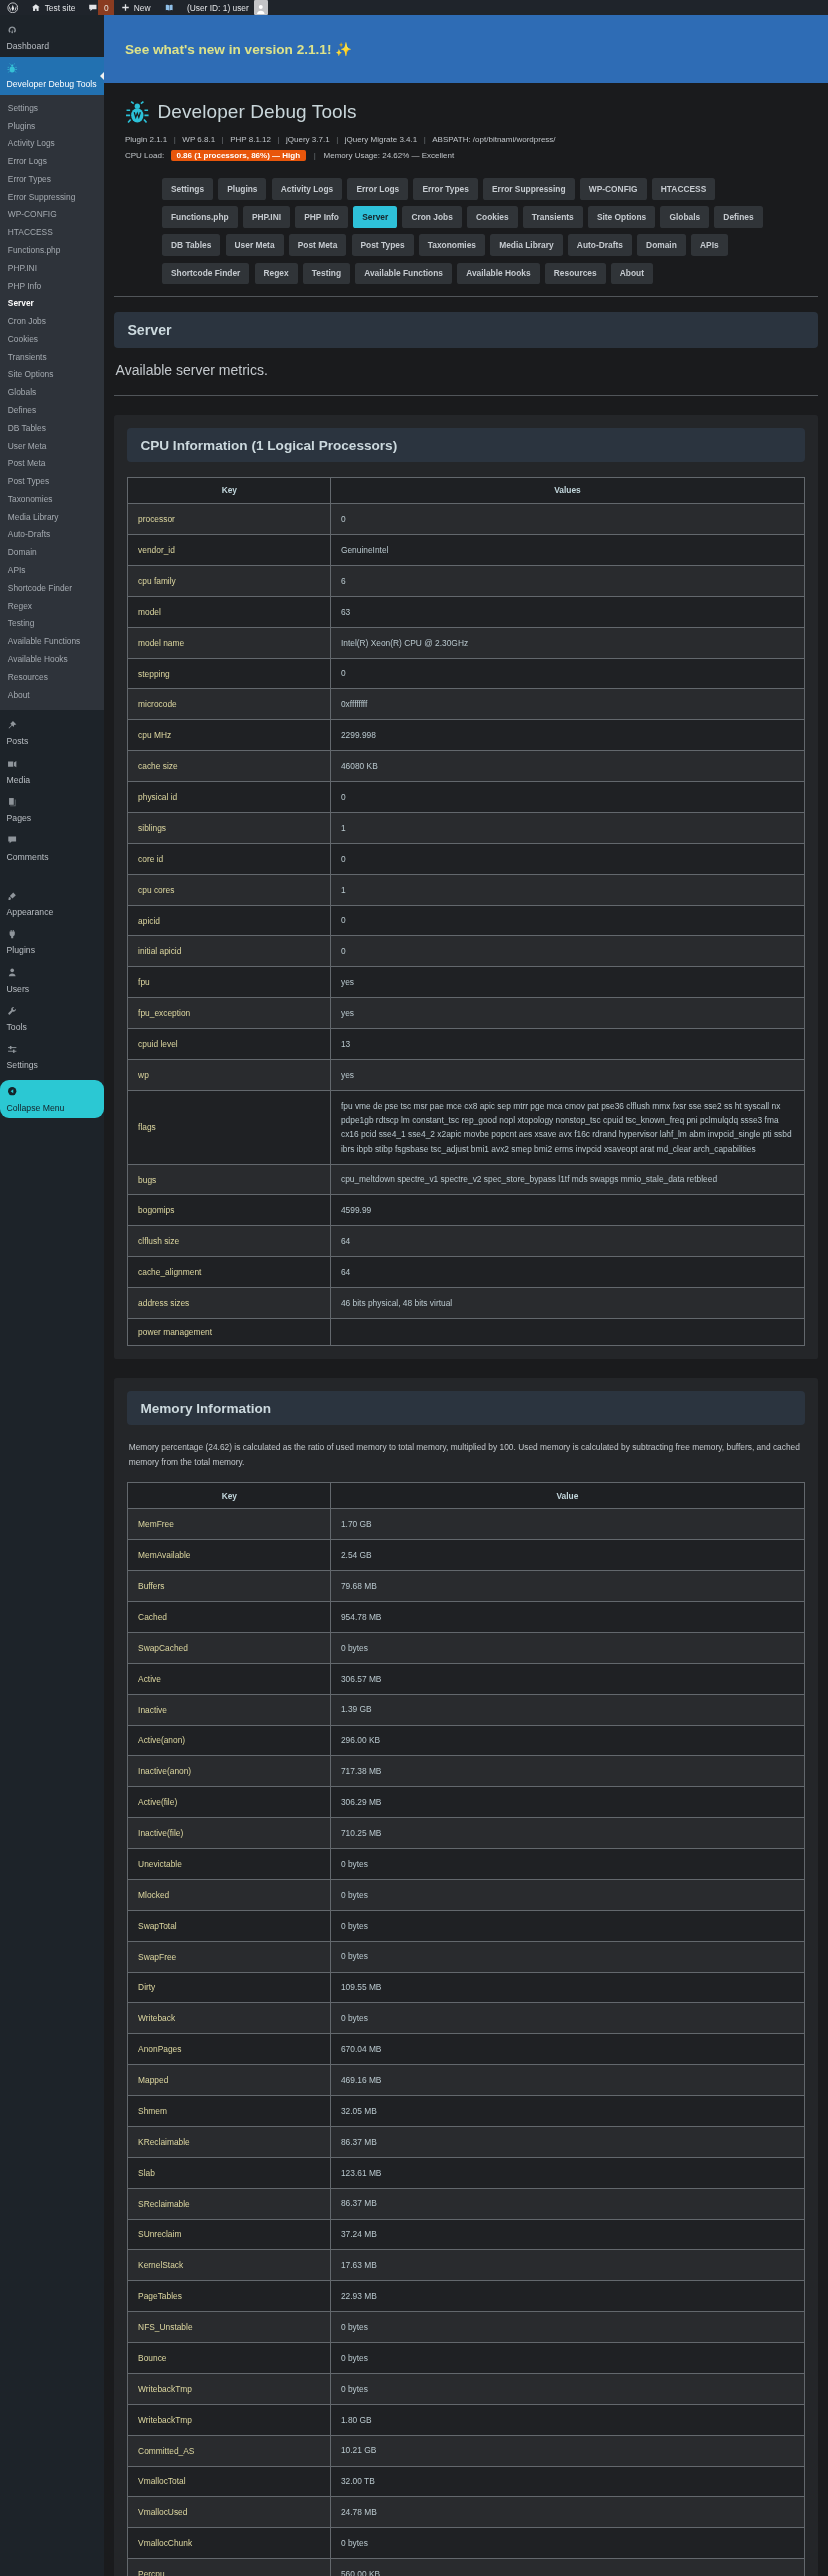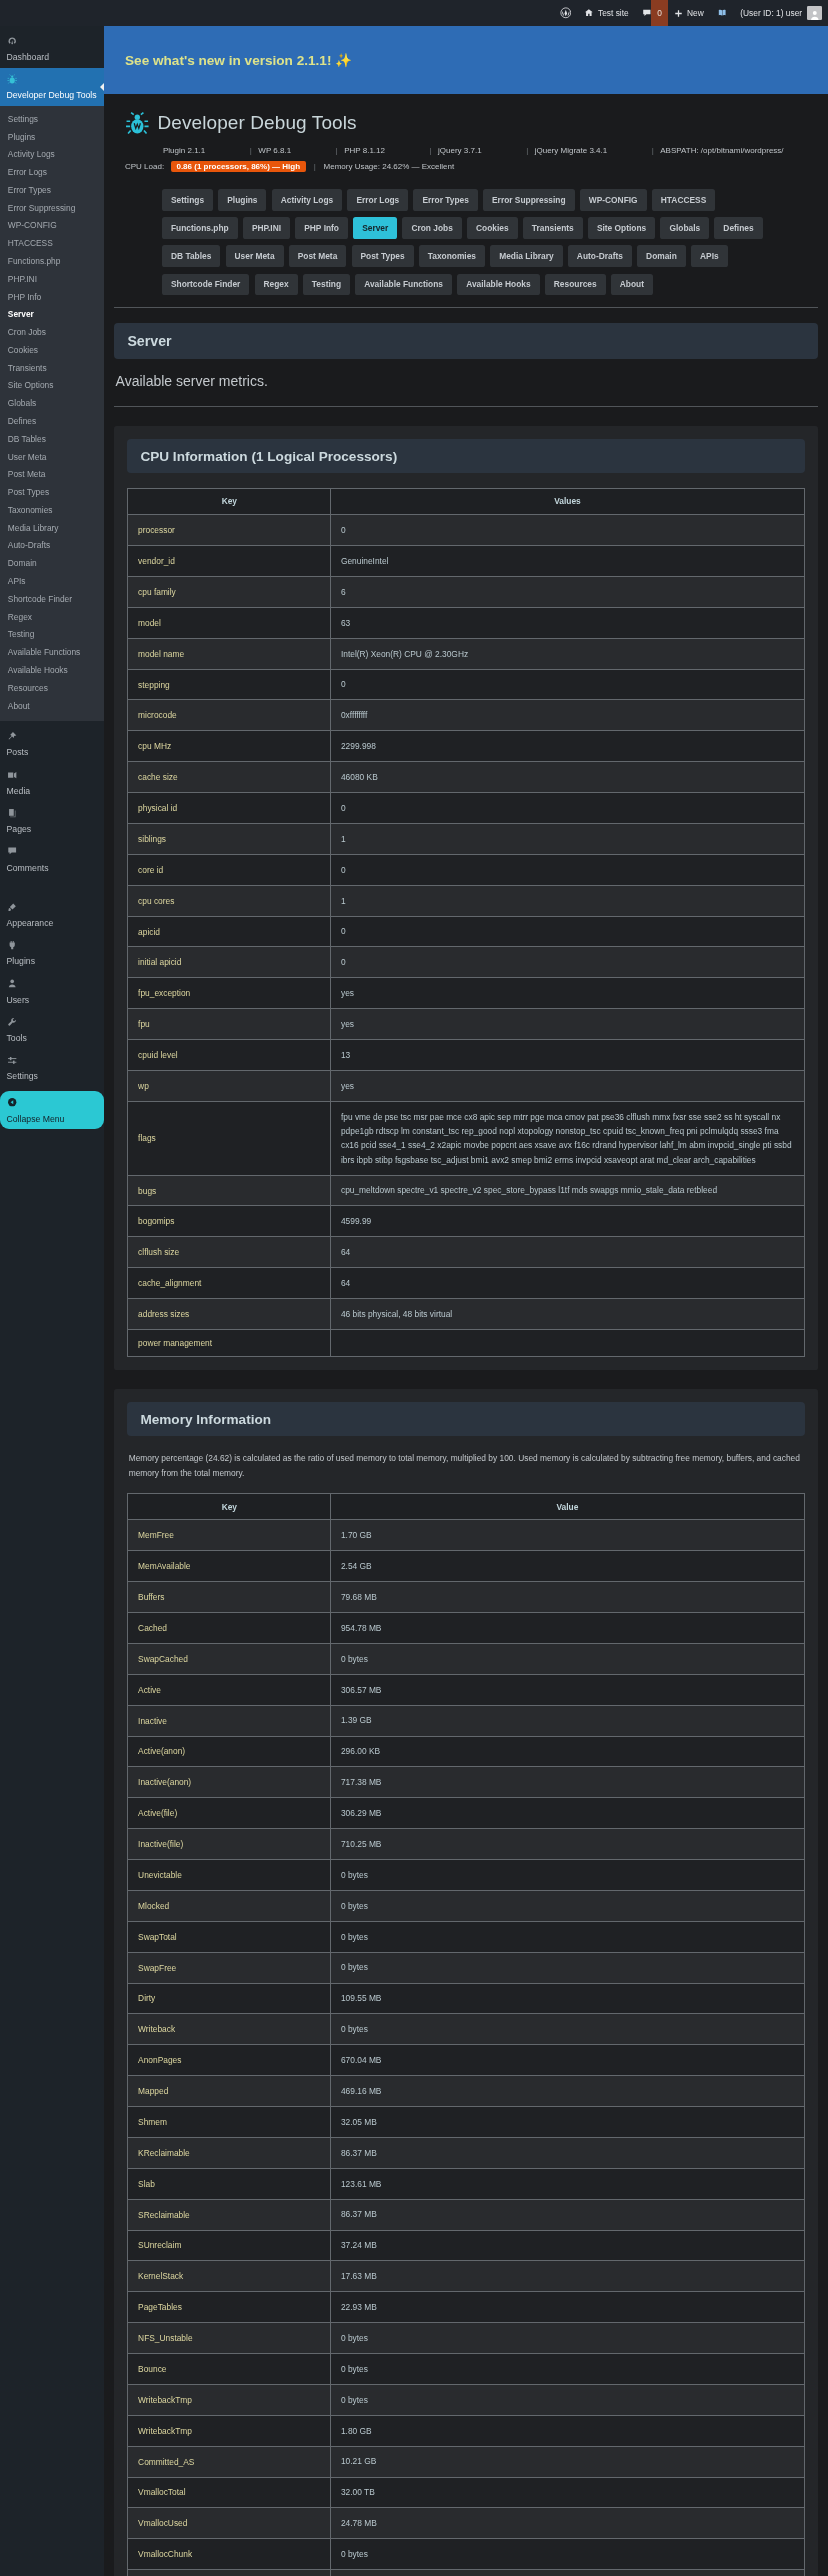--- a/index.html
+++ b/index.html
@@ -4,22 +4,22 @@
 <style>
   * { box-sizing: border-box; margin: 0; padding: 0; }
   body {
     width: 828px;
     font-family: "Liberation Sans", "DejaVu Sans", sans-serif;
     background: #1a1b1d;
     color: #c6cbcf;
   }
   
   .admin-bar {
-    height: 26px; background: #1f242b; color: #e2e4e7;
-    display: flex; align-items: center; justify-content: flex-end;
+    height: 15px; background: #1f242b; color: #e2e4e7;
+    display: flex; align-items: center; justify-content: flex-start;
     font-size: 8.4px; position: relative; z-index: 5;
   }
   .ab-left, .ab-right { display: flex; align-items: center; height: 100%; }
   .ab-item { display: flex; align-items: center; gap: 3.9px; padding: 0 6.5px; height: 100%; cursor: pointer; }
   .ab-item svg { display: block; }
   .ab-count { background: #8a3c21; color: #e8e2da; padding: 0.6px 5.8px; height: 100%; display: flex; align-items: center; }
   .ab-user { gap: 5.2px; }
   .avatar { width: 14.2px; height: 14.2px; background: #c3c4c7; border-radius: 1.3px; display: flex; align-items: flex-end; justify-content: center; overflow: hidden; }
   
   .frame { display: flex; align-items: stretch; }
@@ -45,21 +45,21 @@
   .content { flex: 1 1 auto; min-height: 2555px; display: flex; flex-direction: column; }
   .banner {
     display: block; background: #2e6cb5; color: #dee38a; text-decoration: none;
     font-size: 13.6px; font-weight: bold; padding: 26px 0 26px 21px; cursor: pointer;
   }
   .page-head { padding: 17px 18px 0 21px; }
   .title-row { display: flex; align-items: center; gap: 7.8px; }
   .title-row h1 { font-size: 19px; font-weight: normal; color: #c9d6da; letter-spacing: 0.1px; }
   .bug-big { color: #2bc1d8; }
   .meta { margin-top: 7.8px; font-size: 8px; color: #c0c5c9; line-height: 2; }
-  .meta-item { white-space: nowrap; margin-left: 38px; }
+  .meta-item { white-space: nowrap; }
   .meta-item:not(:first-child)::before { content: "|"; color: #6a6f73; margin: 0 6.5px; }
   .meta2 { display: flex; align-items: center; gap: 6.5px; font-size: 8px; color: #c0c5c9; margin-top: 1.3px; }
   .badge-high { background: #e8560b; color: #ffffff; font-weight: bold; padding: 1.3px 5.8px; border-radius: 1.9px; }
   .meta2 .sep { color: #6a6f73; padding: 0 1.3px; }
   
   .tabs { margin: 17px auto 0 auto; max-width: 621px; padding: 0 6.5px; display: flex; flex-wrap: wrap; }
   .tab {
     background: #303438; color: #c6cbd0; font-size: 8.4px; font-weight: bold;
     border: none; border-radius: 2.6px; padding: 5.8px 9px; margin: 0 5.2px 6.5px 0; cursor: pointer;
     font-family: inherit;
@@ -399,25 +399,25 @@
           </tr>
             <tr>
             <td class="key">apicid</td>
             <td class="val">0</td>
           </tr>
             <tr>
             <td class="key">initial apicid</td>
             <td class="val">0</td>
           </tr>
             <tr>
+            <td class="key">fpu</td>
+            <td class="val">yes</td>
+          </tr>
+            <tr>
             <td class="key">fpu_exception</td>
-            <td class="val">yes</td>
-          </tr>
-            <tr>
-            <td class="key">fpu</td>
             <td class="val">yes</td>
           </tr>
             <tr>
             <td class="key">cpuid level</td>
             <td class="val">13</td>
           </tr>
             <tr>
             <td class="key">wp</td>
             <td class="val">yes</td>
           </tr>

